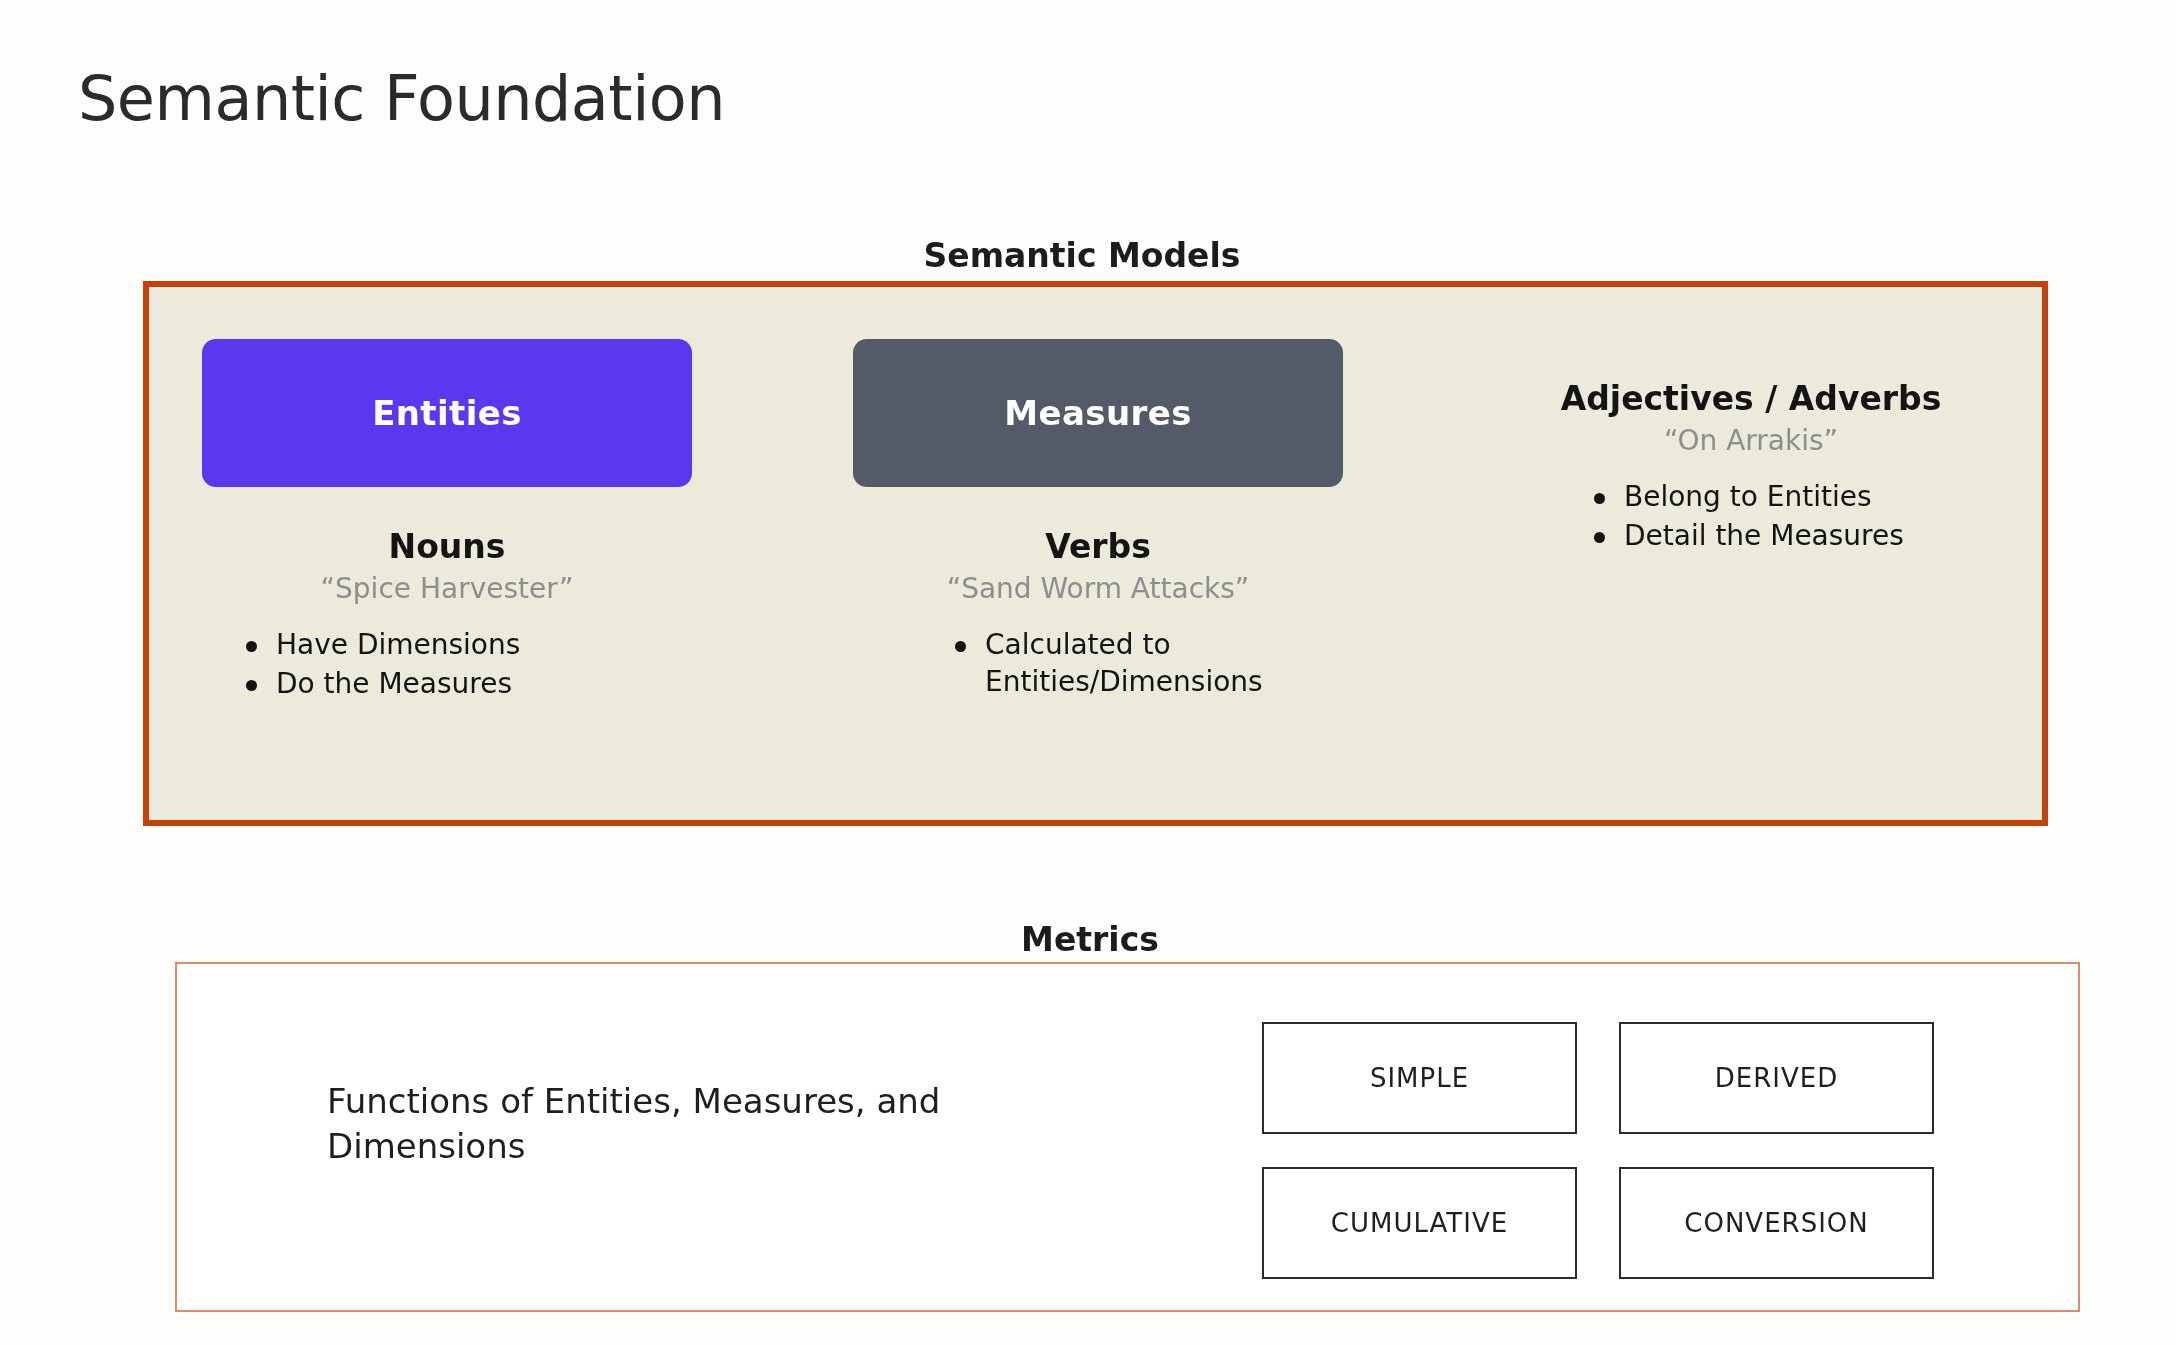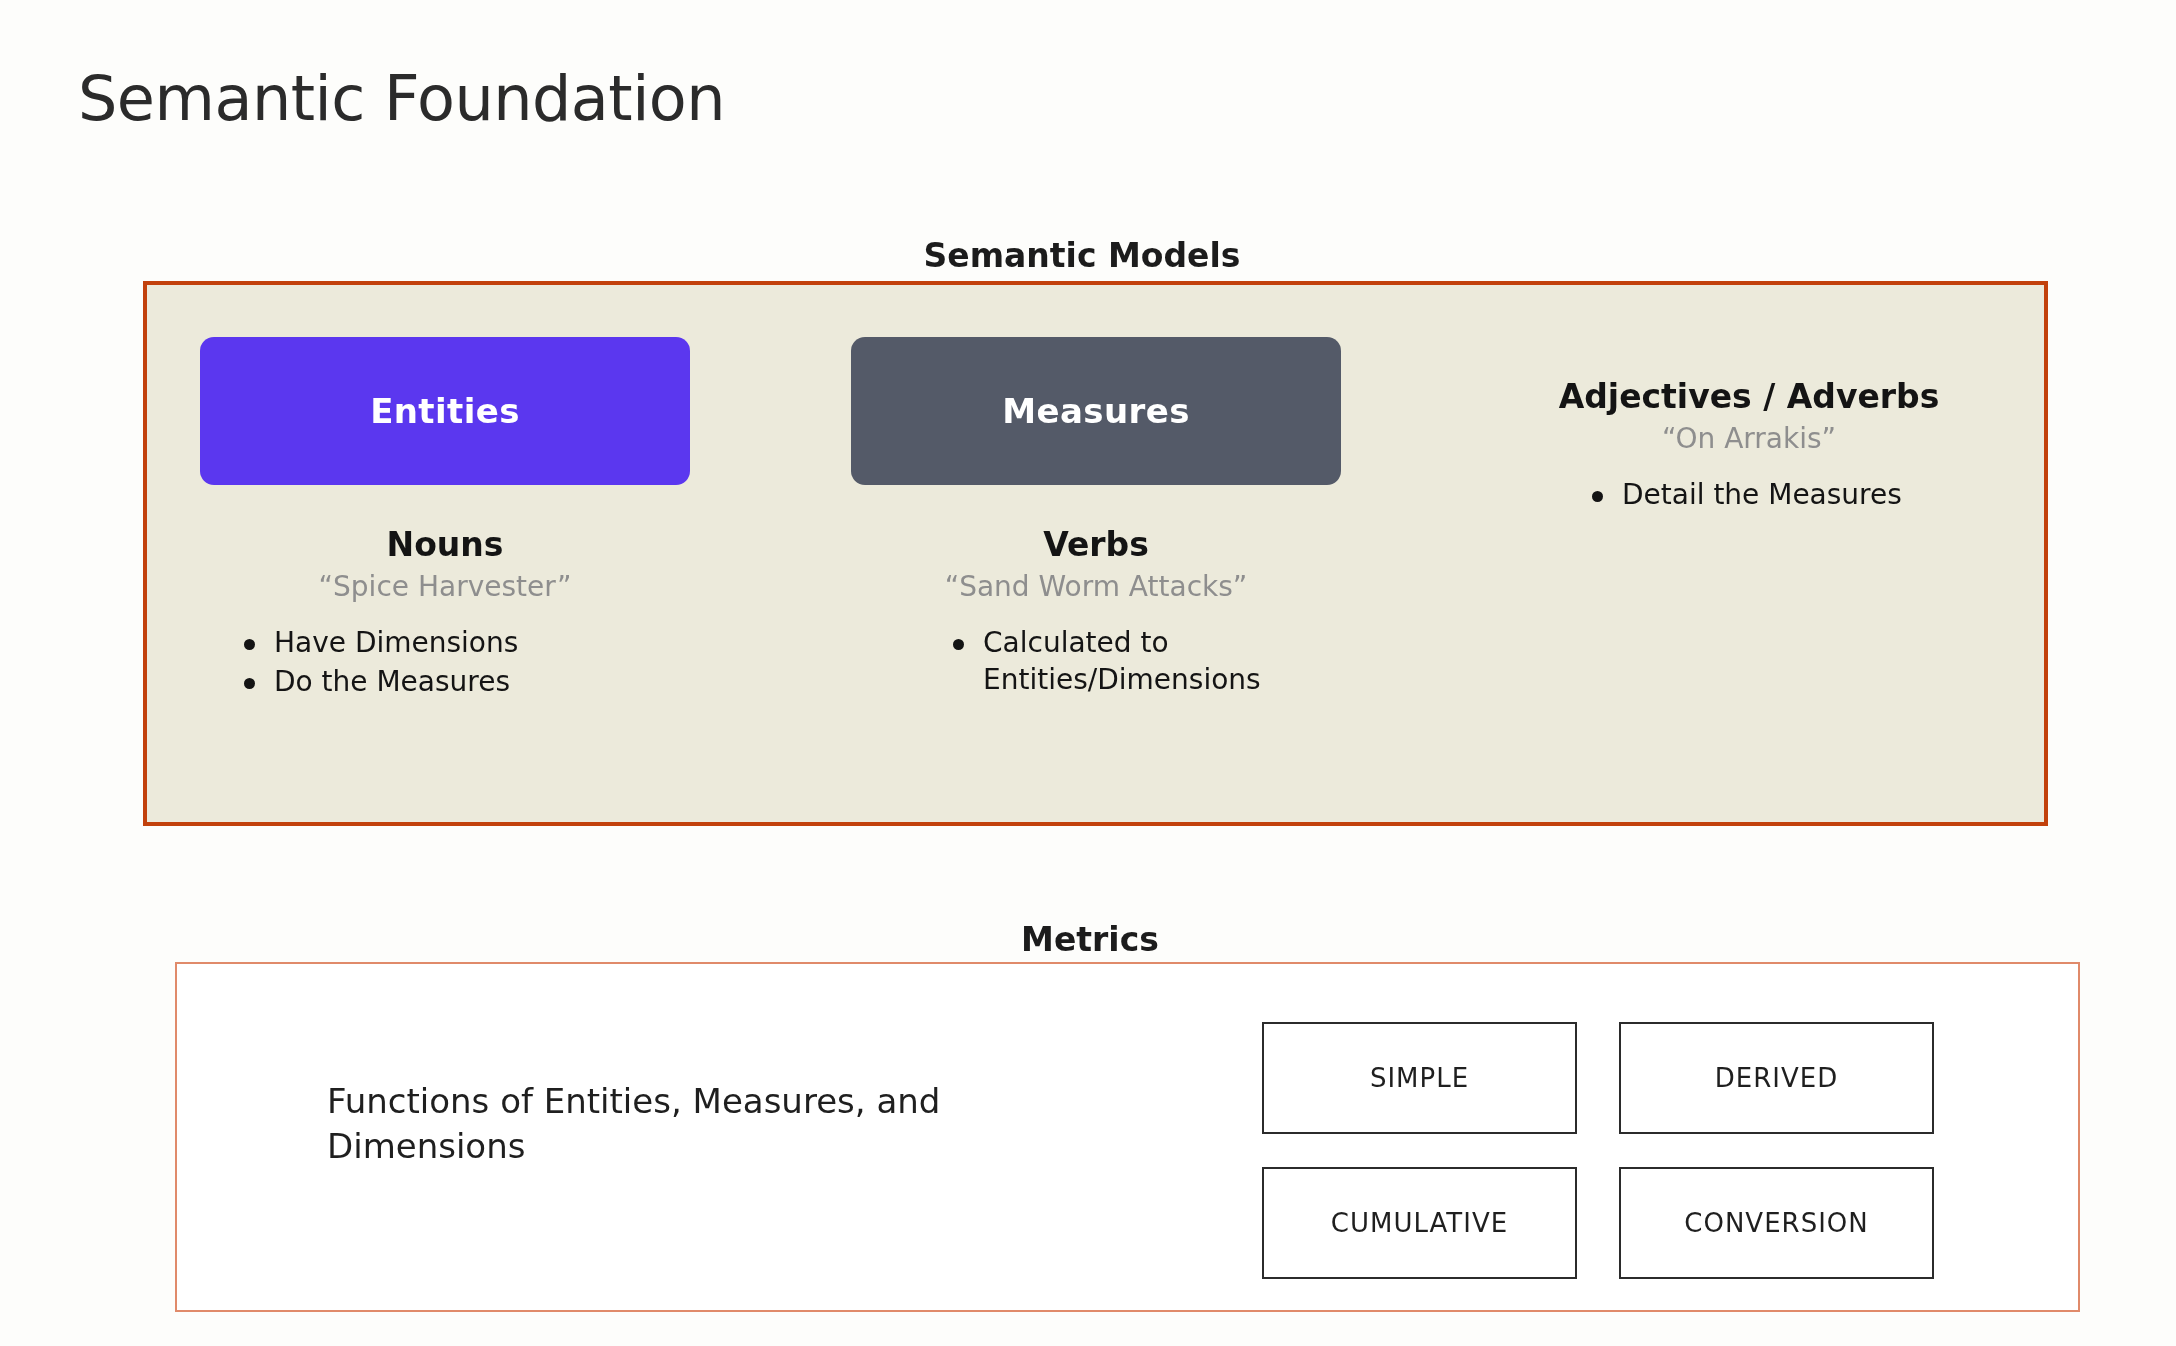--- a/index.html
+++ b/index.html
@@ -48,21 +48,21 @@
     font-size: 33px;
   }
 
   .models-panel {
     position: absolute;
     left: 143px;
     top: 281px;
     width: 1905px;
     height: 545px;
     background: #eceadb;
-    border: 4px solid #c2410c;
+    border: 6px solid #c2410c;
     box-sizing: border-box;
   }
 
   .col {
     position: absolute;
     top: 52px;
     width: 490px;
   }
   .col-entities { left: 53px; }
   .col-measures { left: 704px; }
@@ -210,20 +210,21 @@
       <div class="col-quote">“Sand Worm Attacks”</div>
       <ul class="bullets indent-b">
         <li class="two-line">Calculated to Entities/Dimensions</li>
       </ul>
     </div>
 
     <div class="col col-dimensions">
       <div class="col-heading">Adjectives / Adverbs</div>
       <div class="col-quote">“On Arrakis”</div>
       <ul class="bullets indent-c">
+        <li>Belong to Entities</li>
         <li>Detail the Measures</li>
       </ul>
     </div>
 
   </div>
 
   <div class="section-label" id="metrics-label">Metrics</div>
 
   <div class="metrics-panel">
     <div class="metrics-desc">Functions of Entities, Measures, and Dimensions</div>

